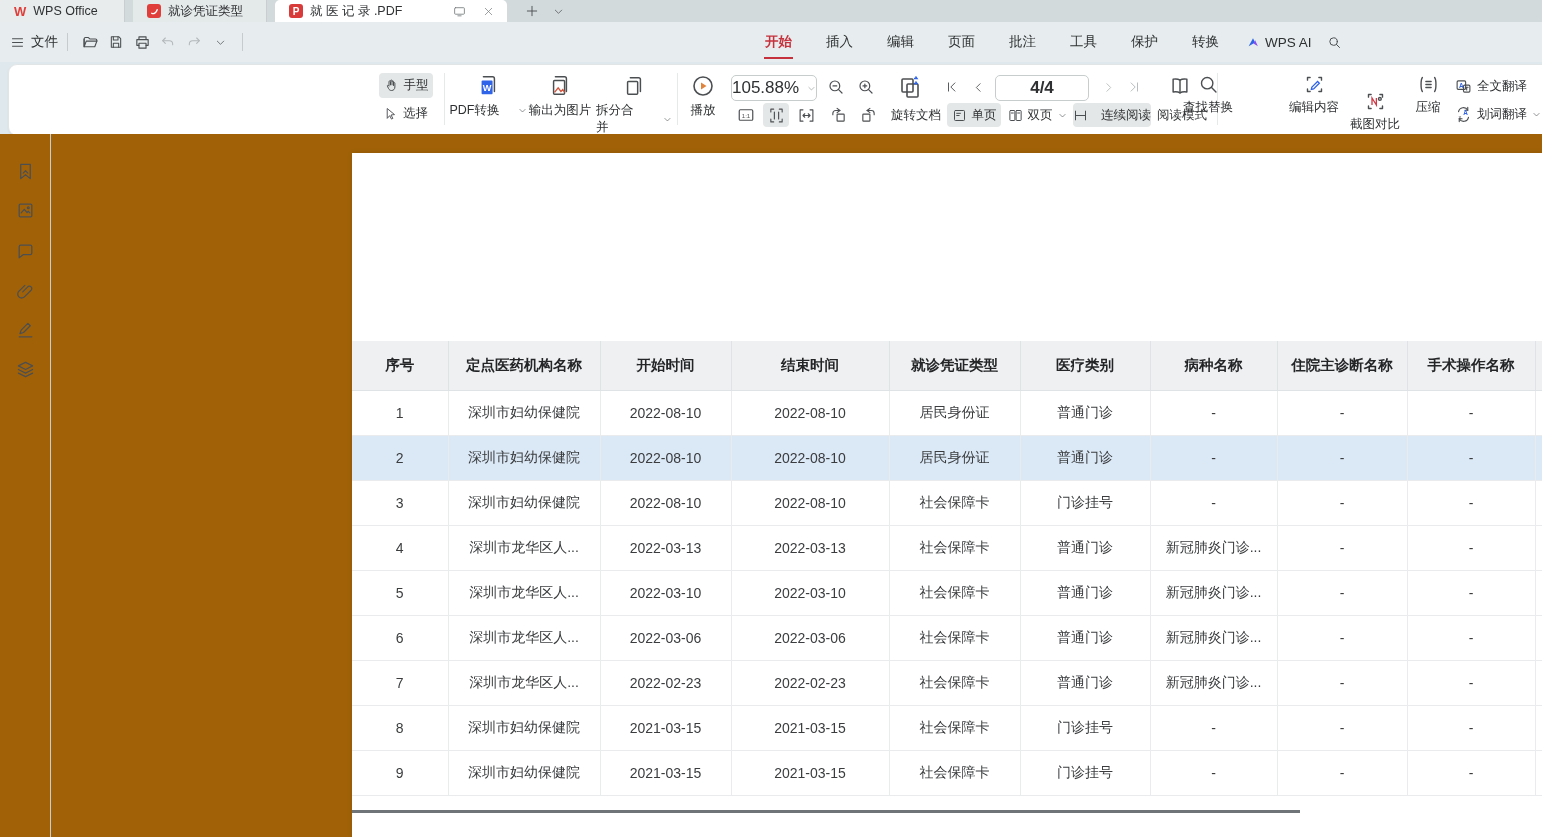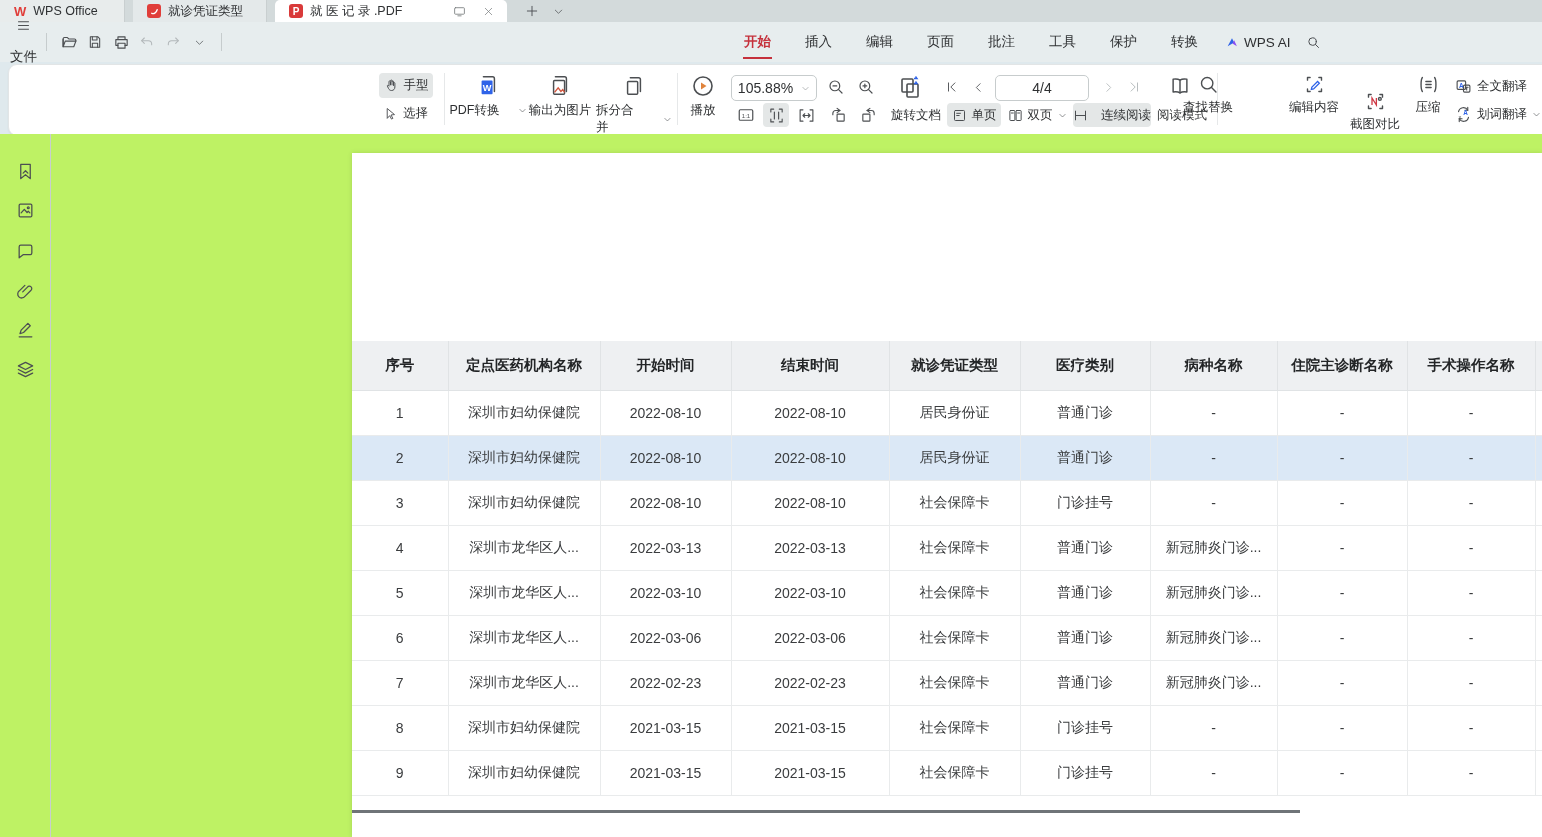--- a/index.html
+++ b/index.html
@@ -13,40 +13,40 @@
   .tab.home{background:#e8ecec;}
   .tab.active{background:#ffffff;border-right:none;border-radius:5px 5px 0 0;padding-right:8px;min-width:210px;}
   .tab .title{flex:1;}
   .tabbtn{display:flex;align-items:center;justify-content:center;width:22px;height:22px;color:#55585a;}
   .logo-sq{width:14px;height:14px;border-radius:3px;display:flex;align-items:center;justify-content:center;color:#fff;font-size:10px;font-weight:bold;}
 
   
   .menubar{position:absolute;left:0;top:22px;width:100%;height:40px;background:#e7edee;display:flex;align-items:center;font-size:13.5px;color:#2e3032;}
   .menubar .vsep{width:1px;height:18px;background:#c6cccd;margin:0 9px;}
   .qbtn{display:flex;align-items:center;justify-content:center;width:26px;height:26px;border-radius:4px;}
-  .filebtn{display:flex;align-items:center;gap:15px;margin-left:10px;flex-direction:column;}
+  .filebtn{display:flex;align-items:center;gap:6px;margin-left:10px;}
   .menus{display:flex;align-items:center;gap:0;margin-left:496px;}
   .menu-item{padding:4px 17px;position:relative;}
   .menu-item.active{color:#c5313c;font-weight:bold;}
   .menu-item.active:after{content:"";position:absolute;left:16px;right:16px;bottom:-4px;height:2px;background:#c5313c;}
   .wpsai{display:flex;align-items:center;gap:5px;padding:0 10px;}
 
   
   .ribbon{position:absolute;left:8px;top:64px;width:1560px;height:70px;background:#ffffff;border:1px solid #e2e5e6;border-radius:9px;box-shadow:0 1px 2px rgba(0,0,0,.05);}
   .rb{position:absolute;display:flex;align-items:center;justify-content:center;gap:5px;color:#2e3032;font-size:12.5px;border-radius:4px;white-space:nowrap;}
   .rb.on{background:#e4e7e7;}
   .stackbtn{position:absolute;display:flex;flex-direction:column;align-items:center;gap:4px;color:#2e3032;font-size:12.5px;}
   .stackbtn .lab{display:flex;align-items:center;gap:18px;}
   .rdiv{position:absolute;top:8px;width:1px;height:52px;background:#e6e8e9;}
-  .box{position:absolute;border:1px solid #c7cccd;border-radius:5px;background:#fff;display:flex;align-items:center;justify-content:center;font-size:14px;color:#2e3032;gap:8px;}
+  .box{position:absolute;border:1px solid #c7cccd;border-radius:5px;background:#fff;display:flex;align-items:center;justify-content:center;font-size:17px;color:#2e3032;gap:8px;}
   .dim svg{stroke:#b3b8ba;}
   .chev{width:9px;height:9px;}
 
   
-  .canvas{position:absolute;left:0;top:134px;width:100%;height:703px;background:#bef264;}
+  .canvas{position:absolute;left:0;top:134px;width:100%;height:703px;background:#a16207;}
   .side-sep{position:absolute;left:50px;top:0;width:1px;height:703px;background:#c8cecf;}
   .side-ic{position:absolute;left:12px;width:26px;height:26px;display:flex;align-items:center;justify-content:center;}
   .page{position:absolute;left:352px;top:19px;width:1190px;height:684px;background:#ffffff;box-shadow:0 0 5px rgba(0,0,0,.12);}
   table.med{border-collapse:collapse;position:absolute;left:0;top:188px;table-layout:fixed;width:1190px;font-size:14px;color:#3a3c3e;}
   table.med th{background:#eef0f2;font-weight:bold;color:#232527;font-size:14.5px;height:47px;border:1px solid #e0e3e5;border-top:none;}
   table.med td{height:42px;text-align:center;border:1px solid #e9ebec;background:#fff;}
   table.med tr.hl td{background:#dbe8f6;}
   table.med tr.last td{height:37px;}
   table.med th:first-child,table.med td:first-child{border-left:none;}
   .darkline{position:absolute;left:0;top:657px;width:948px;height:3px;background:#6f7478;}
@@ -260,21 +260,21 @@
     <div class="rb" style="left:932px;top:10px;width:22px;height:24px;">
       <svg class="ic" width="14" height="14" viewBox="0 0 24 24">
           <path d="M6 5v14M17 5l-7 7 7 7"></path>
         </svg>
     </div>
     <div class="rb" style="left:958px;top:10px;width:22px;height:24px;">
       <svg class="ic" width="13" height="13" viewBox="0 0 24 24">
           <path d="M15 5l-7 7 7 7"></path>
         </svg>
     </div>
-    <div class="box" style="left:986px;top:10px;width:92px;height:24px;">
+    <div class="box" style="left:986px;top:10px;width:92px;height:24px;font-weight:bold;">
       <span>4/4</span>
     </div>
     <div class="rb dim" style="left:1088px;top:10px;width:22px;height:24px;">
       <svg class="ic" width="13" height="13" viewBox="0 0 24 24">
           <path d="M9 5l7 7-7 7"></path>
         </svg>
     </div>
     <div class="rb dim" style="left:1114px;top:10px;width:22px;height:24px;">
       <svg class="ic" width="14" height="14" viewBox="0 0 24 24">
           <path d="M18 5v14M7 5l7 7-7 7"></path>

